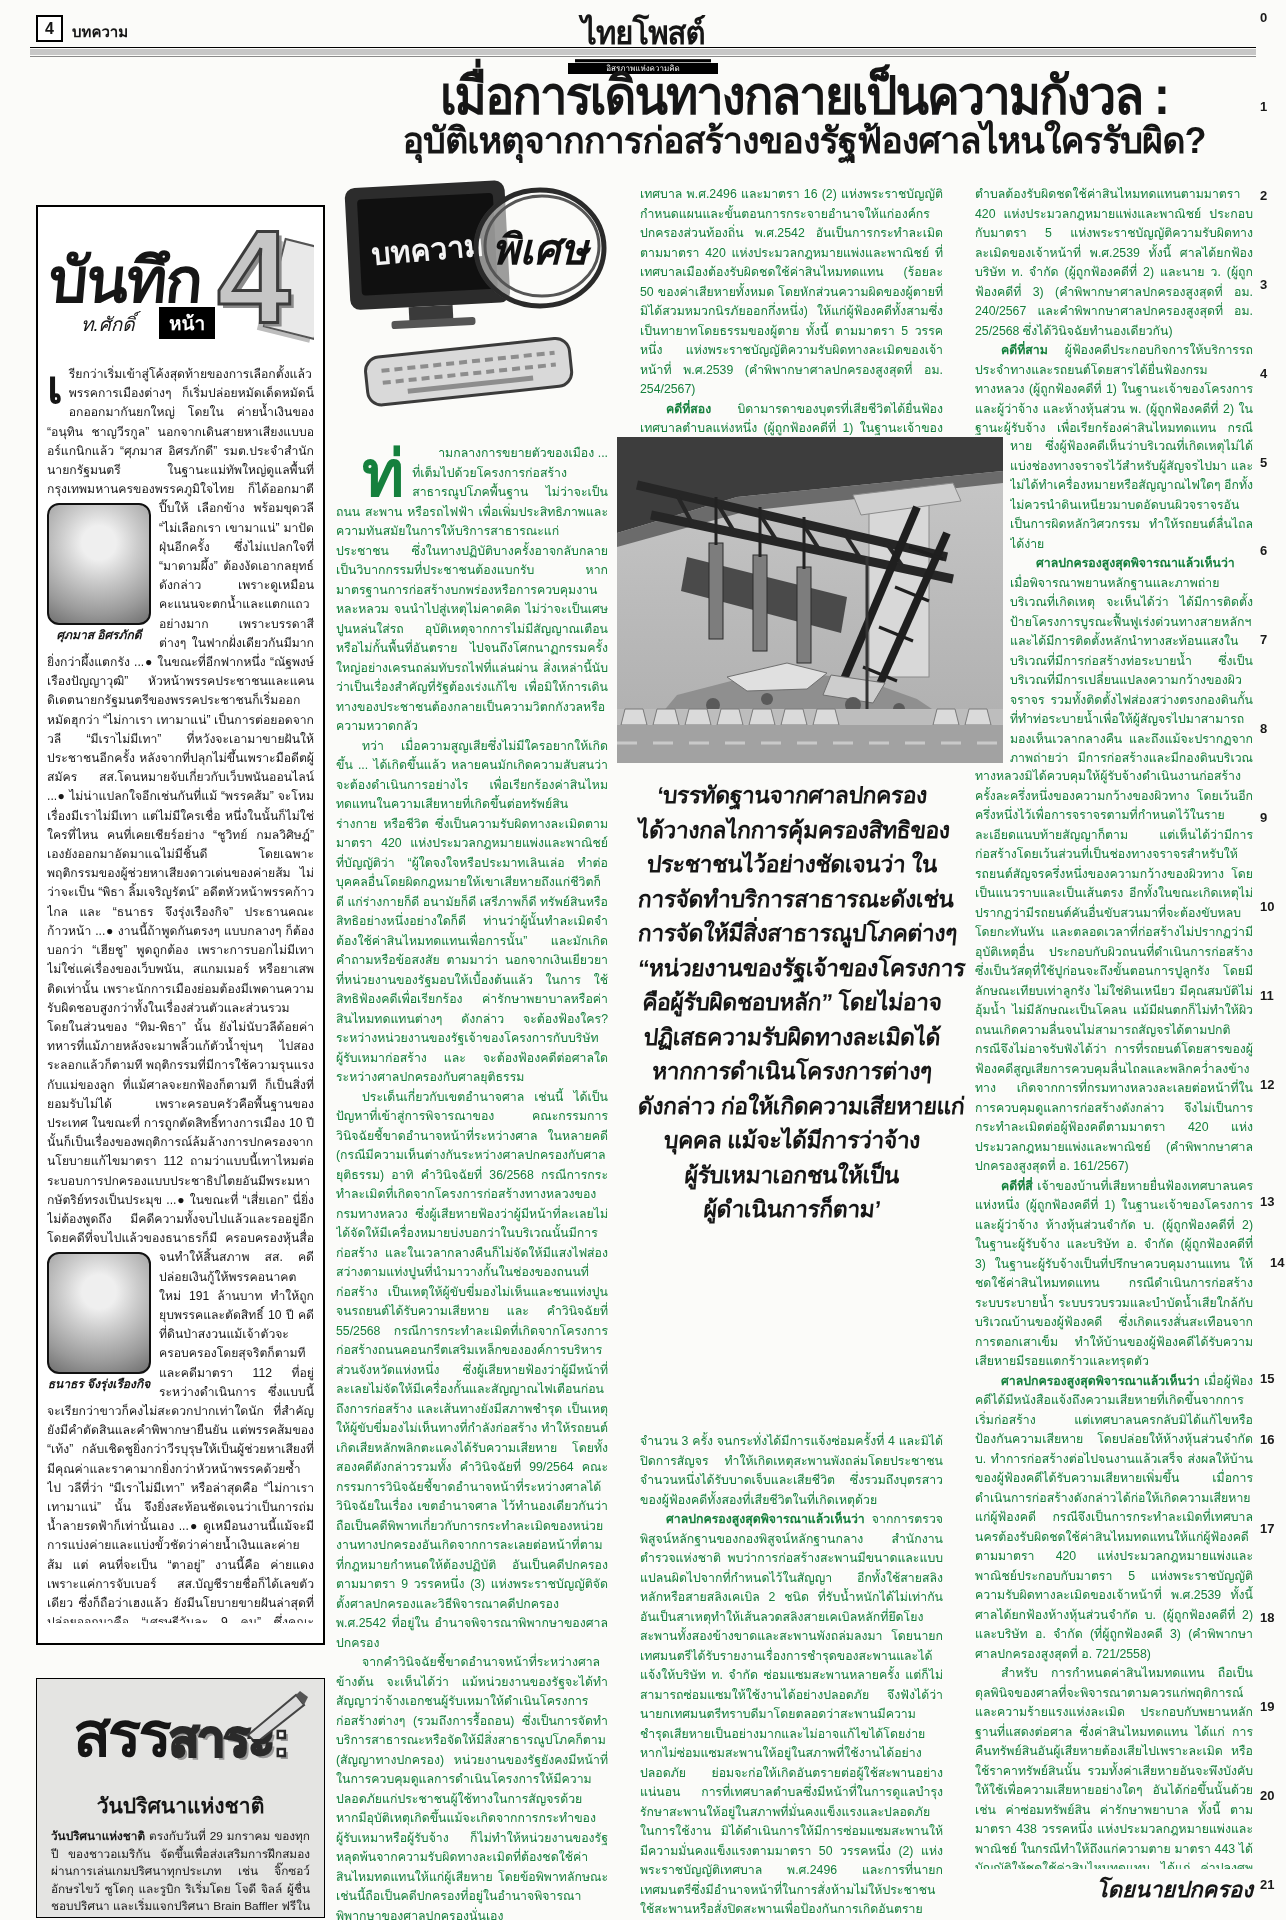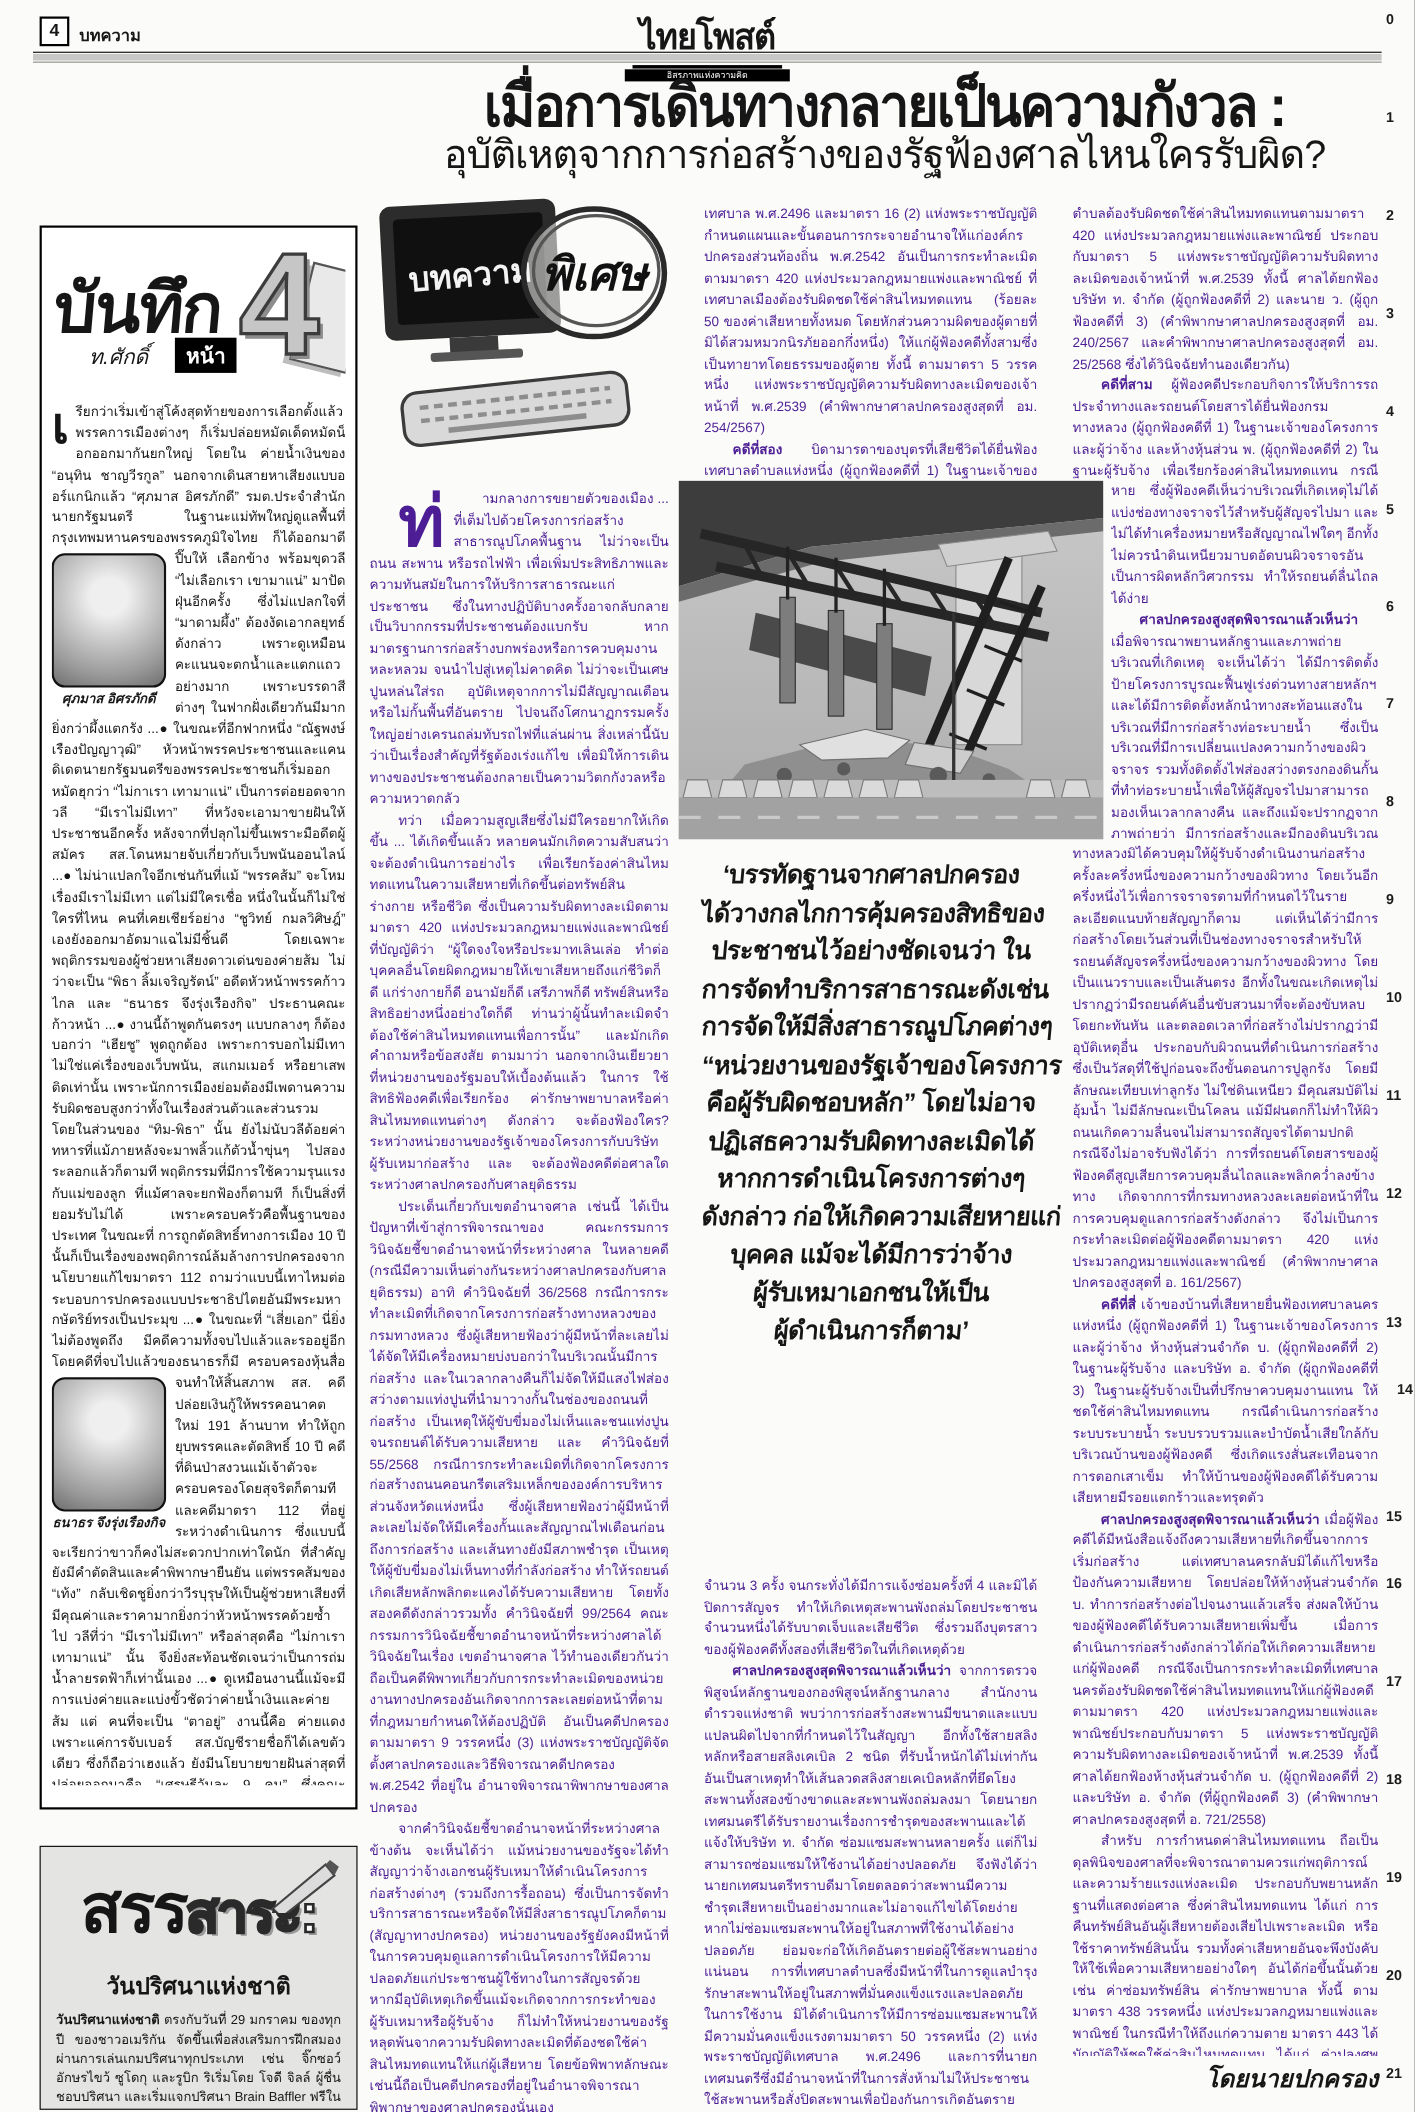--- a/index.html
+++ b/index.html
@@ -3,35 +3,35 @@
 <meta charset="utf-8">
 <style>
   * { margin:0; padding:0; box-sizing:border-box; }
   html,body { background:#888; }
   #page {
     position:relative; width:1286px; height:1920px; margin:0 auto;
     background:#fbfbf9; color:#161616; overflow:hidden;
     font-family:"Liberation Sans", sans-serif;
   }
   .abs { position:absolute; }
-  .jtext { font-size:12.3px; line-height:19.5px; text-align:justify; color:#4c1d95; overflow:hidden; word-break:break-word; }
+  .jtext { font-size:12.3px; line-height:19.5px; text-align:justify; color:#15803d; overflow:hidden; word-break:break-word; }
   .jtext p { text-indent:26px; margin:0; }
   .lead { font-weight:bold; }
   
   .pagenum-box { left:36px; top:15px; width:27px; height:27px; border:2px solid #000; text-align:center; font-size:16px; font-weight:bold; line-height:24px; background:#fff; }
   .section-label { left:72px; top:20px; font-size:15px; font-weight:bold; }
   .masthead { left:520px; top:8px; width:246px; text-align:center; }
   .masthead .name { font-size:31px; font-weight:900; letter-spacing:-1px; border-bottom:3px solid #000; display:inline-block; padding:0 6px; transform:scaleY(1.05); }
   .masthead .tagline { display:block; margin:2px auto 0; width:150px; background:#000; color:#fff; font-size:8px; line-height:11px; }
   .rule-a { left:30px; top:47px; width:1226px; height:1px; background:#000; }
   .rule-band { left:30px; top:49px; width:1226px; height:6px; background:#c7c7c7; }
   .rule-b { left:30px; top:56px; width:1226px; height:1px; background:#8a8a8a; }
   
   .headline1 { left:326px; top:54px; width:956px; text-align:center; font-size:49px; font-weight:900; letter-spacing:-2px; transform:scaleY(1.08); transform-origin:top; white-space:nowrap; }
-  .headline2 { left:326px; top:112px; width:956px; text-align:center; font-size:36px; font-weight:400; letter-spacing:-1px; white-space:nowrap; }
+  .headline2 { left:326px; top:112px; width:956px; text-align:center; font-size:36px; font-weight:700; letter-spacing:-1px; white-space:nowrap; }
   
   .bantuek-box { left:36px; top:205px; width:289px; height:1440px; border:2.5px solid #000; background:#fff; padding:6px 9px; overflow:hidden; }
   .bantuek-logo { position:relative; height:152px; overflow:hidden; }
   .bt-title { position:absolute; left:2px; top:18px; font-size:62px; font-weight:900; transform:skewX(-5deg); letter-spacing:-2px; }
   .bt-author { position:absolute; left:34px; top:96px; font-size:19px; font-weight:normal; font-style:italic; }
   .bt-pageword { position:absolute; left:112px; top:94px; background:#000; color:#fff; font-size:19px; font-weight:bold; padding:1px 10px; }
   .bt-big4 { position:absolute; left:170px; top:-12px; font-size:132px; font-weight:900; color:#c6c6c6; -webkit-text-stroke:3px #3c3c3c; text-shadow:4px 4px 0 #8d8d8d; }
   .bt-paper { position:absolute; left:226px; top:30px; width:54px; height:92px; background:#e9e9e9; border:2px solid #555; transform:rotate(14deg); box-shadow:-5px 4px 0 #bdbdbd; }
   .bantuek-text { font-size:12.2px; line-height:19.2px; text-align:justify; height:1258px; overflow:hidden; word-break:break-word; }
   .dropcap-b { float:left; font-size:46px; line-height:40px; font-weight:900; padding:2px 6px 0 0; }

